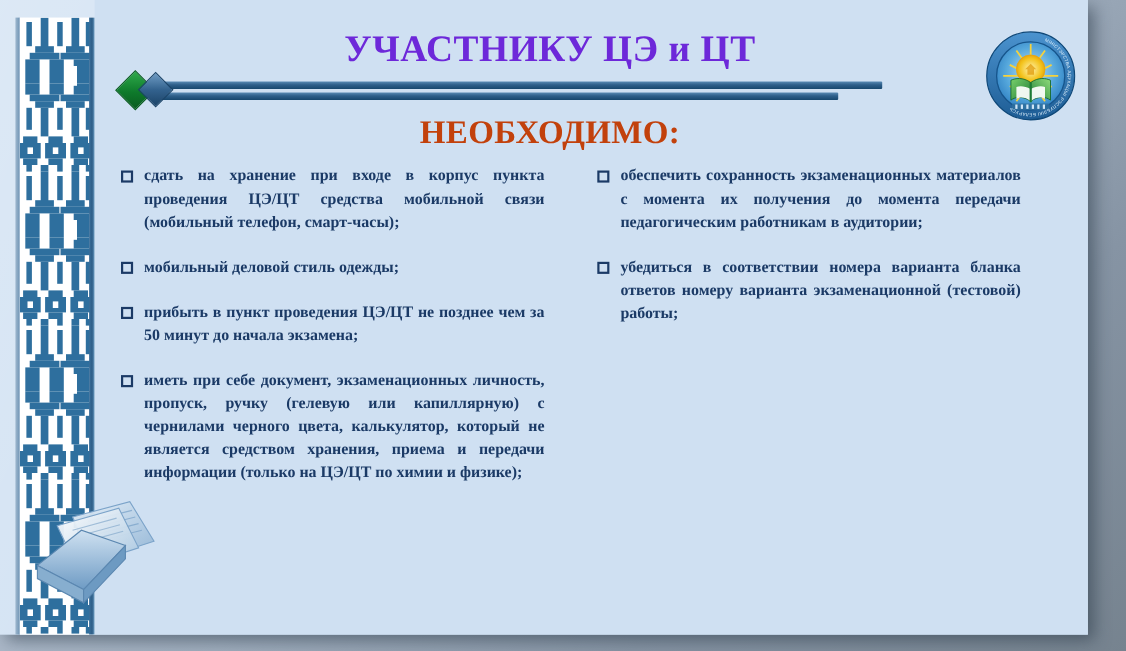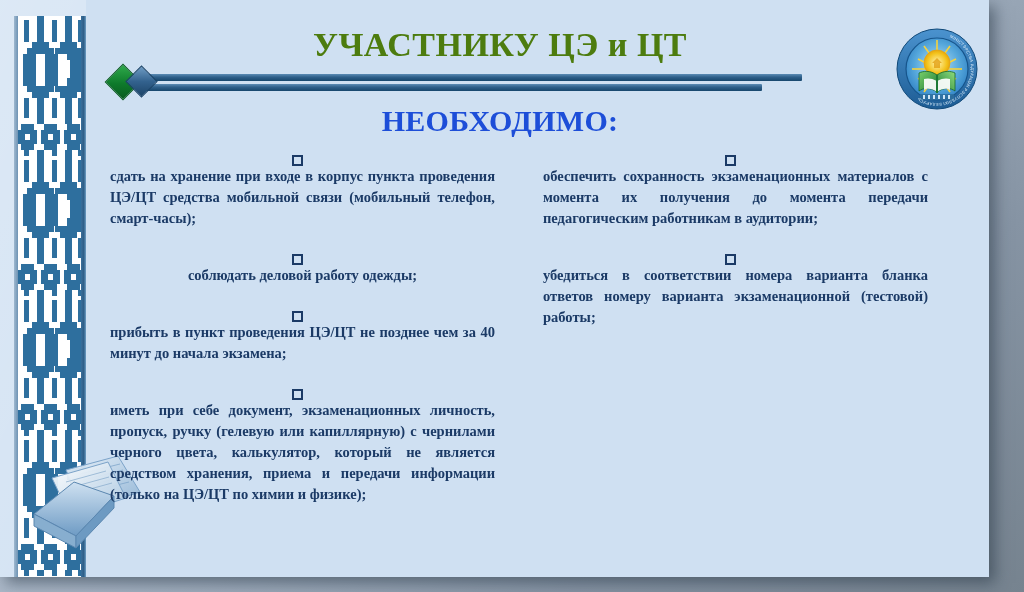--- a/index.html
+++ b/index.html
@@ -83,21 +83,21 @@
 
   
   .title {
     position: absolute;
     left: 120px;
     top: 26px;
     width: 760px;
     text-align: center;
     font-size: 34px;
     font-weight: bold;
-    color: #4d7c0f;
+    color: #6d28d9;
     letter-spacing: .5px;
     white-space: nowrap;
     z-index: 5;
   }
 
   
   .bar-group { position: absolute; left: 108px; top: 74px; z-index: 4; }
 
   .bar {
     position: absolute;
@@ -138,21 +138,21 @@
 
   
   .subtitle {
     position: absolute;
     left: 120px;
     top: 104px;
     width: 760px;
     text-align: center;
     font-size: 30px;
     font-weight: bold;
-    color: #1d4ed8;
+    color: #c2410c;
     letter-spacing: .3px;
     z-index: 5;
   }
 
   
   .emblem {
     position: absolute;
     left: 896px;
     top: 28px;
     width: 82px;
@@ -168,23 +168,22 @@
     top: 150px;
     right: 16px;
     display: flex;
     gap: 48px;
     z-index: 5;
   }
   .col { width: 385px; }
 
   .bullet-item {
     display: flex;
-    align-items: center;
+    align-items: flex-start;
     margin-bottom: 20px;
-    flex-direction: column;
   }
   .bullet-item:last-child { margin-bottom: 0; }
 
   .bullet-box {
     flex: 0 0 auto;
     width: 11px;
     height: 11px;
     border: 2px solid #1b3a66;
     margin-top: 5px;
     margin-right: 10px;
@@ -375,25 +374,25 @@
 
   <div class="columns">
 
     <div class="col">
       <div class="bullet-item">
         <span class="bullet-box"></span>
         <span class="bullet-text">сдать на хранение при входе в корпус пункта проведения ЦЭ/ЦТ средства мобильной связи (мобильный телефон, смарт-часы);</span>
       </div>
       <div class="bullet-item">
         <span class="bullet-box"></span>
-        <span class="bullet-text">соблюдать деловой работу одежды;</span>
-      </div>
-      <div class="bullet-item">
-        <span class="bullet-box"></span>
-        <span class="bullet-text">прибыть в пункт проведения ЦЭ/ЦТ не позднее чем за 40 минут до начала экзамена;</span>
+        <span class="bullet-text">мобильный деловой стиль одежды;</span>
+      </div>
+      <div class="bullet-item">
+        <span class="bullet-box"></span>
+        <span class="bullet-text">прибыть в пункт проведения ЦЭ/ЦТ не позднее чем за 50 минут до начала экзамена;</span>
       </div>
       <div class="bullet-item">
         <span class="bullet-box"></span>
         <span class="bullet-text">иметь при себе документ, экзаменационных личность, пропуск, ручку (гелевую или капиллярную) с чернилами черного цвета, калькулятор, который не является средством хранения, приема и передачи информации (только на ЦЭ/ЦТ по химии и физике);</span>
       </div>
     </div>
 
     <div class="col">
       <div class="bullet-item">
         <span class="bullet-box"></span>

